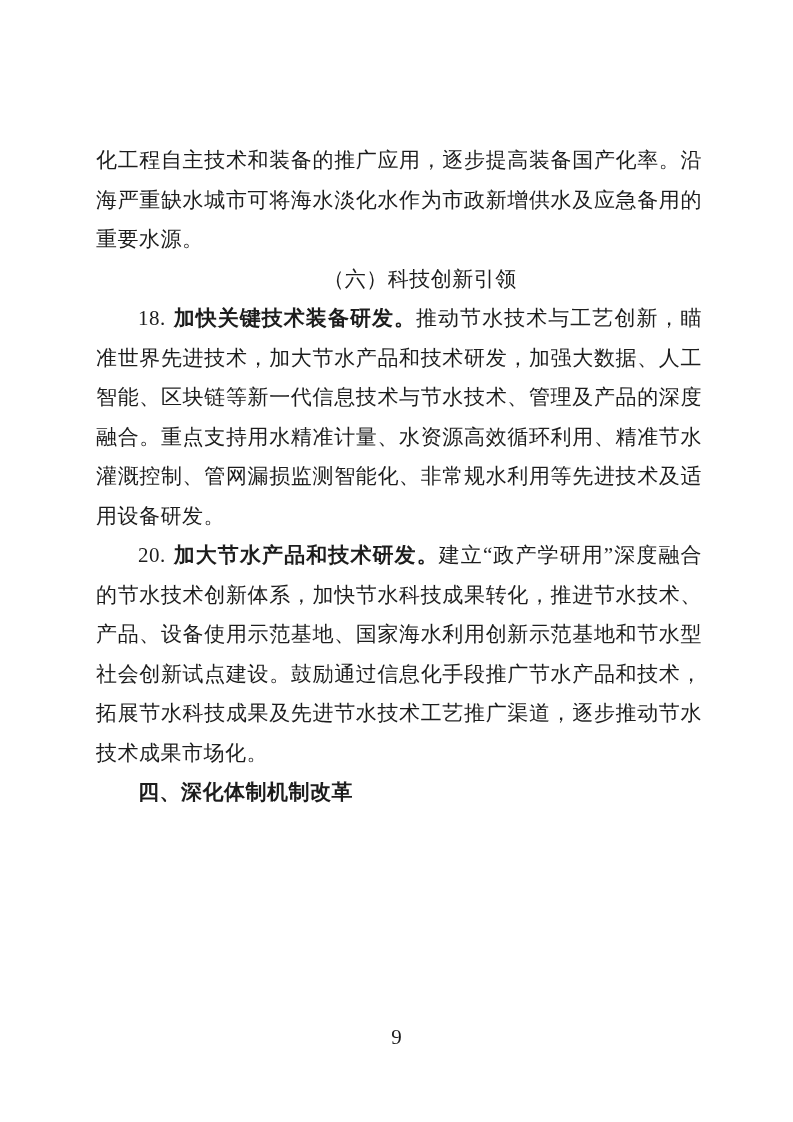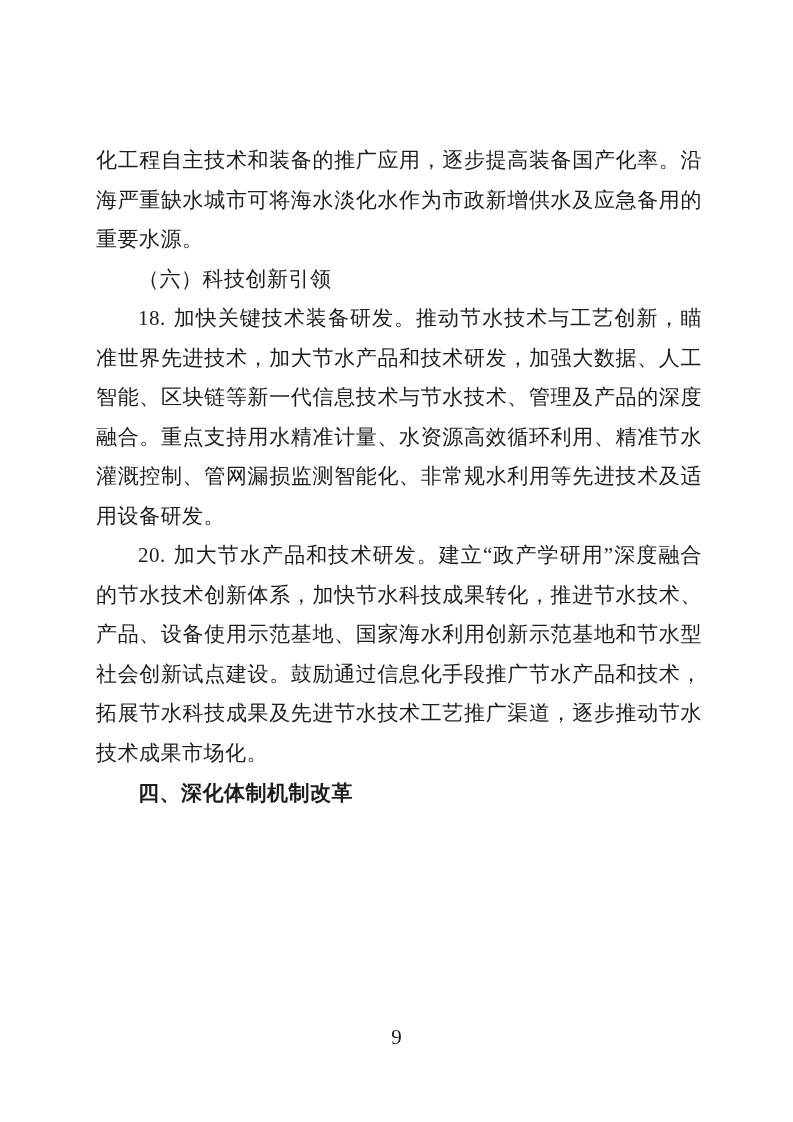--- a/index.html
+++ b/index.html
@@ -39,27 +39,27 @@
     word-break: break-all;
   }
   p.no-indent {
     text-indent: 0;
   }
   .para-num {
     margin-right: 0.35em;
     margin-top: 12px;
   }
   .para-lead {
-    font-weight: normal;
+    font-weight: bold;
   }
   p.sub-heading {
-    text-align: left;
+    text-align: center;
   }
   p.section-heading {
-    font-family: Liberation Sans, sans-serif;
+    font-family: Liberation Serif, serif;
     font-weight: bold;
     text-align: left;
   }
   .page-number {
     position: absolute;
     left: 0;
     top: 1012px;
     width: 100%;
     text-align: center;
     font-size: 21px;

